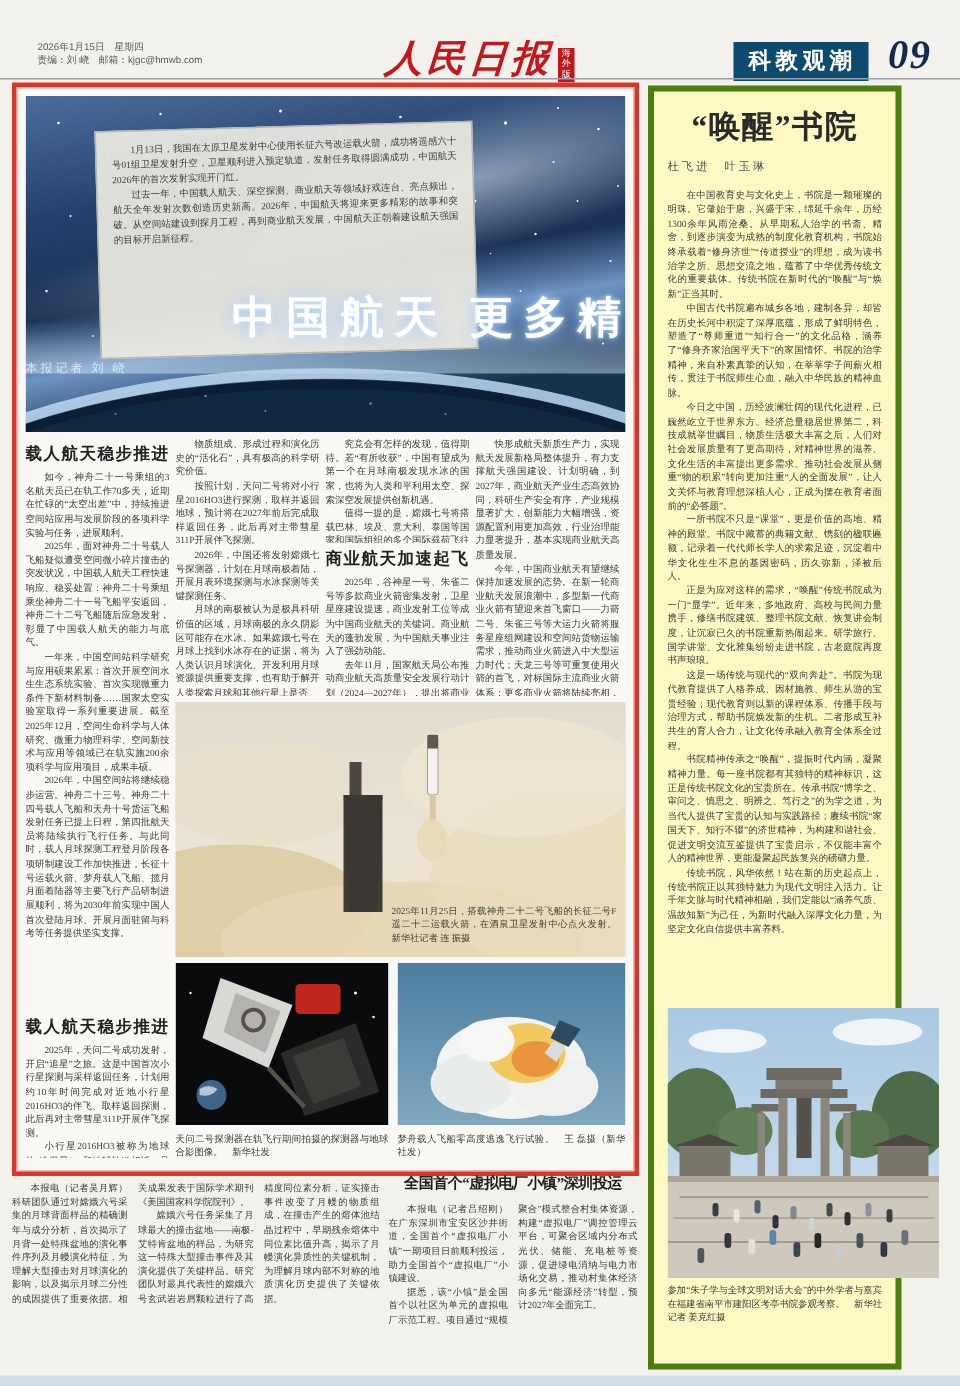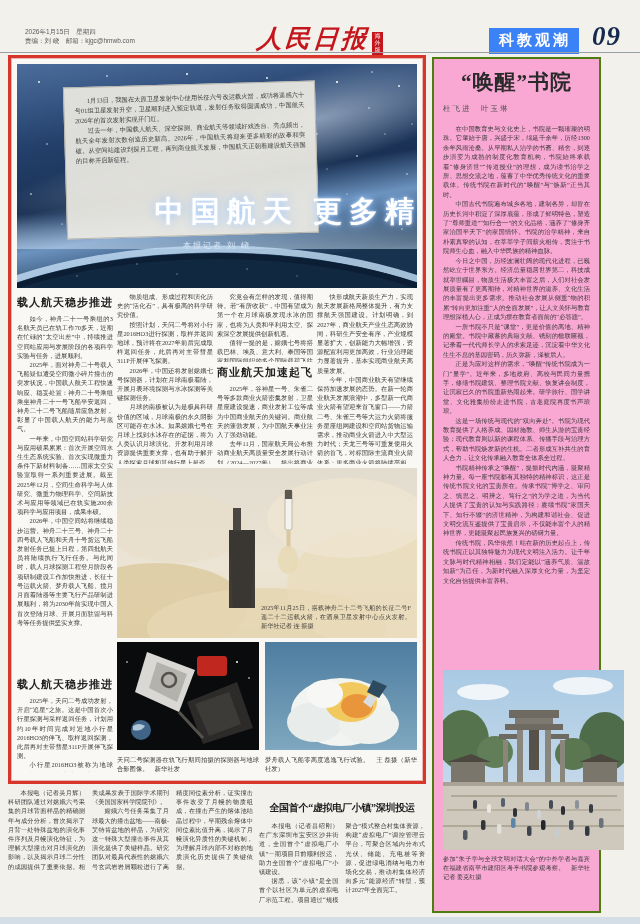--- a/index.html
+++ b/index.html
@@ -4,54 +4,54 @@
 <style>
   html,body{margin:0;padding:0;}
   body{width:640px;height:924px;position:relative;background:#f3f1ec;overflow:hidden;
        font-family:"Liberation Serif","DejaVu Serif",serif;color:#333;}
   .abs{position:absolute;}
   
   #date-block{left:25px;top:27px;font-size:6.5px;line-height:9px;color:#5a5a5a;font-family:"Liberation Sans","DejaVu Sans",sans-serif;}
   #masthead{left:0;top:22px;width:640px;text-align:center;}
   #masthead-title{font-size:25px;font-weight:bold;color:#c4161c;letter-spacing:3px;font-style:italic;display:inline-block;transform:skewX(-4deg);}
   #masthead-seal{display:inline-block;vertical-align:middle;background:#c4161c;color:#fff;font-size:6px;line-height:7px;width:9px;padding:1px 1px;margin-left:3px;text-align:center;font-family:"Liberation Sans",sans-serif;}
-  #section-badge{left:489px;top:28px;background:#3b82f6;color:#fff;font-weight:bold;font-size:15px;letter-spacing:3px;padding:3px 8px 4px 10px;font-family:"Liberation Sans","DejaVu Sans",sans-serif;}
+  #section-badge{left:489px;top:28px;background:#0c4a6e;color:#fff;font-weight:bold;font-size:15px;letter-spacing:3px;padding:3px 8px 4px 10px;font-family:"Liberation Sans","DejaVu Sans",sans-serif;}
   #page-number{left:592px;top:21px;font-size:27px;font-weight:900;font-style:italic;color:#14294e;letter-spacing:1px;}
   #header-rule{left:0;top:52px;width:640px;height:1px;background:#9aa0a6;}
   
   #main-box{left:8px;top:55px;width:412px;height:723px;border:3px solid #d8362b;background:#faf8f4;box-shadow:0 0 0 1px #e9b7b2 inset;}
   #banner{left:6px;top:6px;width:400px;height:224px;overflow:hidden;}
   #banner svg{display:block;}
   #intro-panel{left:48px;top:20px;width:252px;height:152px;background:rgba(236,233,226,0.93);border:1px solid #b9b6ae;transform:rotate(-1.6deg);padding:8px 10px;box-sizing:border-box;overflow:hidden;}
   #intro-panel .para{font-size:6.3px;line-height:10px;color:#3d3d3d;}
   #main-headline{left:0;top:128px;width:440px;text-align:right;font-size:29px;font-weight:bold;color:#ffffff;letter-spacing:7px;text-shadow:0 0 10px rgba(150,195,255,.95),0 0 3px rgba(255,255,255,.8);}
-  #main-byline{left:0;top:176px;width:400px;text-align:center;font-size:8px;color:#d9e6f6;letter-spacing:2px;}
+  #main-byline{left:0;top:176px;width:400px;text-align:left;font-size:8px;color:#d9e6f6;letter-spacing:2px;}
   .col{position:absolute;width:96px;overflow:hidden;}
   .col .para,.caption{font-size:6.3px;line-height:9.2px;color:#3a3a3a;}
   .para{margin:0;text-indent:2em;text-align:justify;}
   .subhead{font-size:11px;font-weight:bold;color:#222;text-align:center;letter-spacing:1px;margin:3px 0 4px 0;font-family:Liberation Sans, sans-serif;}
   .fill{overflow:hidden;}
   .photo{position:absolute;overflow:hidden;background:#ddd;}
   .caption{position:absolute;text-align:justify;color:#3a3a3a;}
   #caption-launch{position:absolute;right:6px;bottom:8px;width:150px;font-size:6.2px;line-height:9px;color:#44413a;text-align:justify;}
   
-  #sidebar-box{left:432px;top:57px;width:169px;height:856px;border:2px solid #4d7c0f;background:#f9a8d4;box-sizing:border-box;padding:10px 9px;}
+  #sidebar-box{left:432px;top:57px;width:169px;height:856px;border:4px solid #4d7c0f;background:#fef9c3;box-sizing:border-box;padding:10px 9px;}
   #sidebar-headline{text-align:center;font-size:21px;font-weight:bold;color:#2a2a2a;line-height:27px;letter-spacing:1px;}
   #sidebar-byline{text-align:left;font-size:7.5px;color:#555;margin-top:8px;letter-spacing:2px;}
   #sidebar-body{margin-top:10px;height:540px;overflow:hidden;}
   #sidebar-body .para{font-size:6.3px;line-height:9.4px;color:#3a3a3a;}
   #sidebar-photo{margin-top:6px;width:181px;height:180px;overflow:hidden;}
   #sidebar-caption{margin-top:4px;font-size:6.2px;line-height:9px;text-align:justify;color:#3a3a3a;}
   
   .bottom-article{position:absolute;top:782px;}
   .bottom-headline{font-weight:bold;color:#1d1d1d;text-align:center;letter-spacing:0px;}
   #bottom-left{left:8px;width:245px;}
   #bottom-left .bottom-headline{font-size:11.5px;}
   #bottom-right{left:259px;width:166px;}
-  #bottom-right .bottom-headline{font-size:10px;letter-spacing:-0.3px;margin-top:19px;}
+  #bottom-right .bottom-headline{font-size:10px;letter-spacing:-0.3px;}
   .bottom-body{margin-top:6px;column-gap:7px;height:112px;overflow:hidden;}
   #bottom-left .bottom-body{column-count:3;}
   #bottom-right .bottom-body{column-count:2;}
   .bottom-body .para{font-size:6.2px;line-height:9.2px;color:#3a3a3a;}
   #bottom-strip{left:0;top:917px;width:640px;height:7px;background:#d3dee7;}
 </style>
 </head>
 <body>
 
 <div class="abs" id="date-block">

